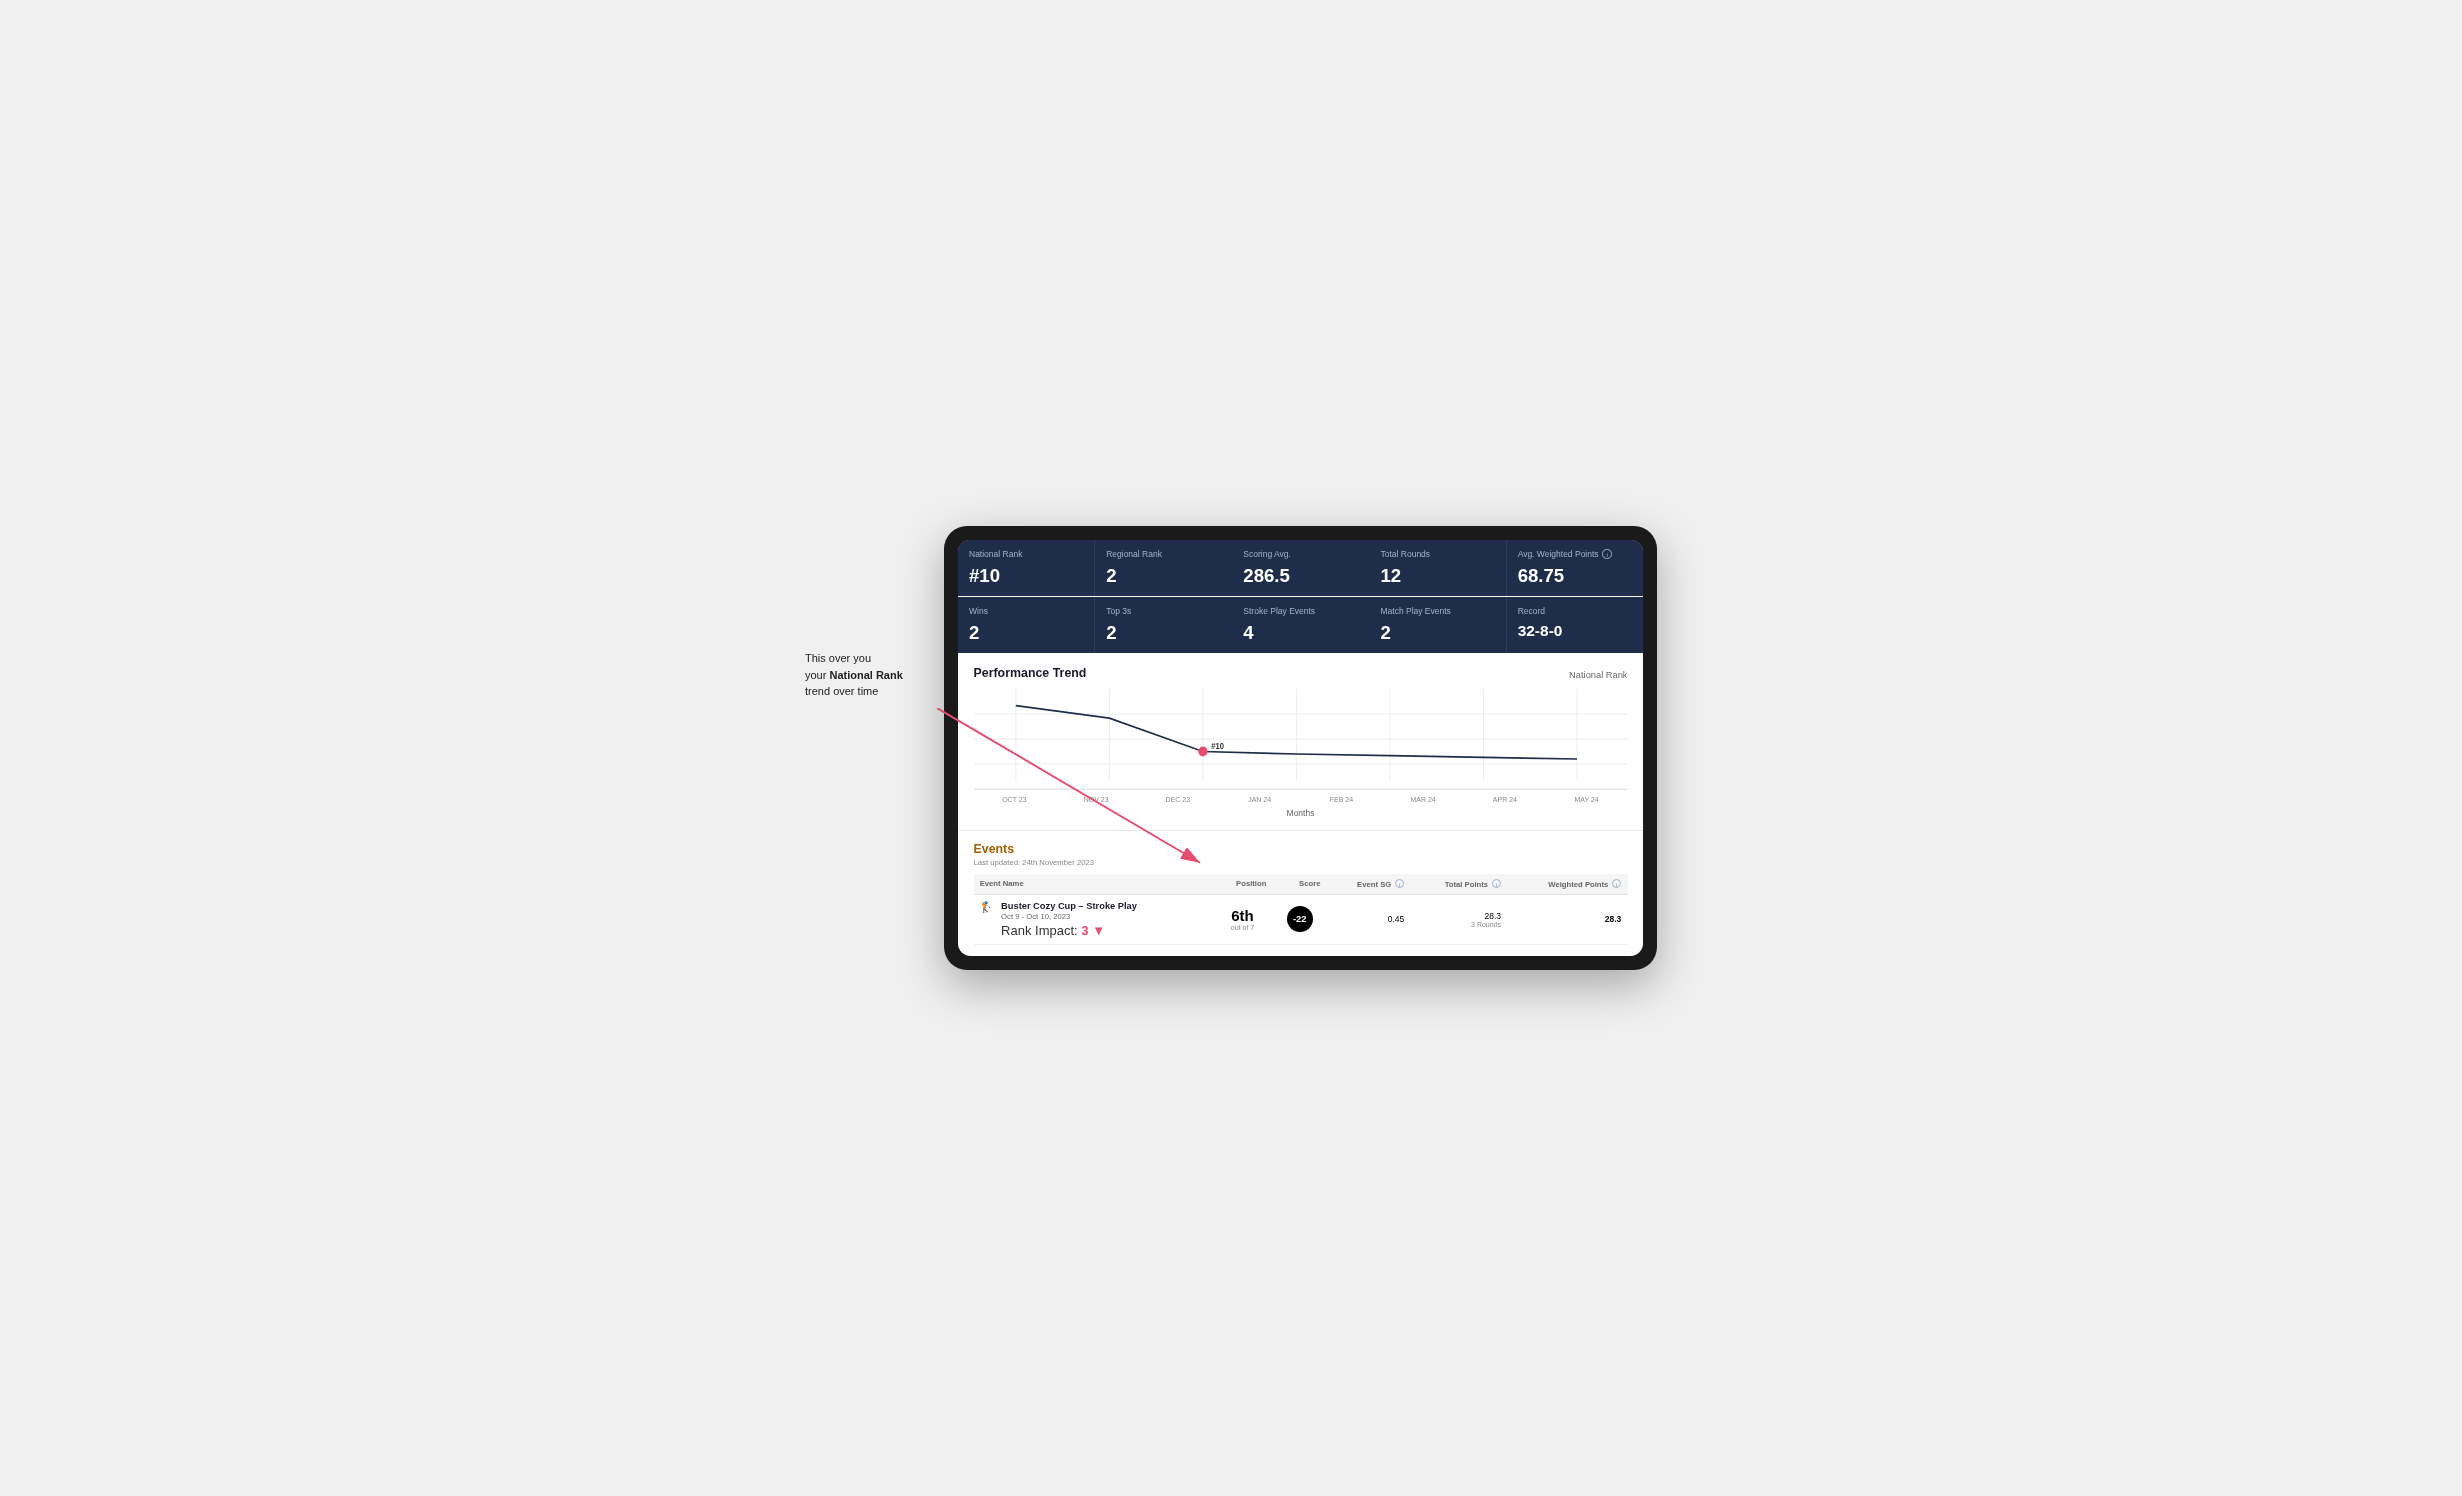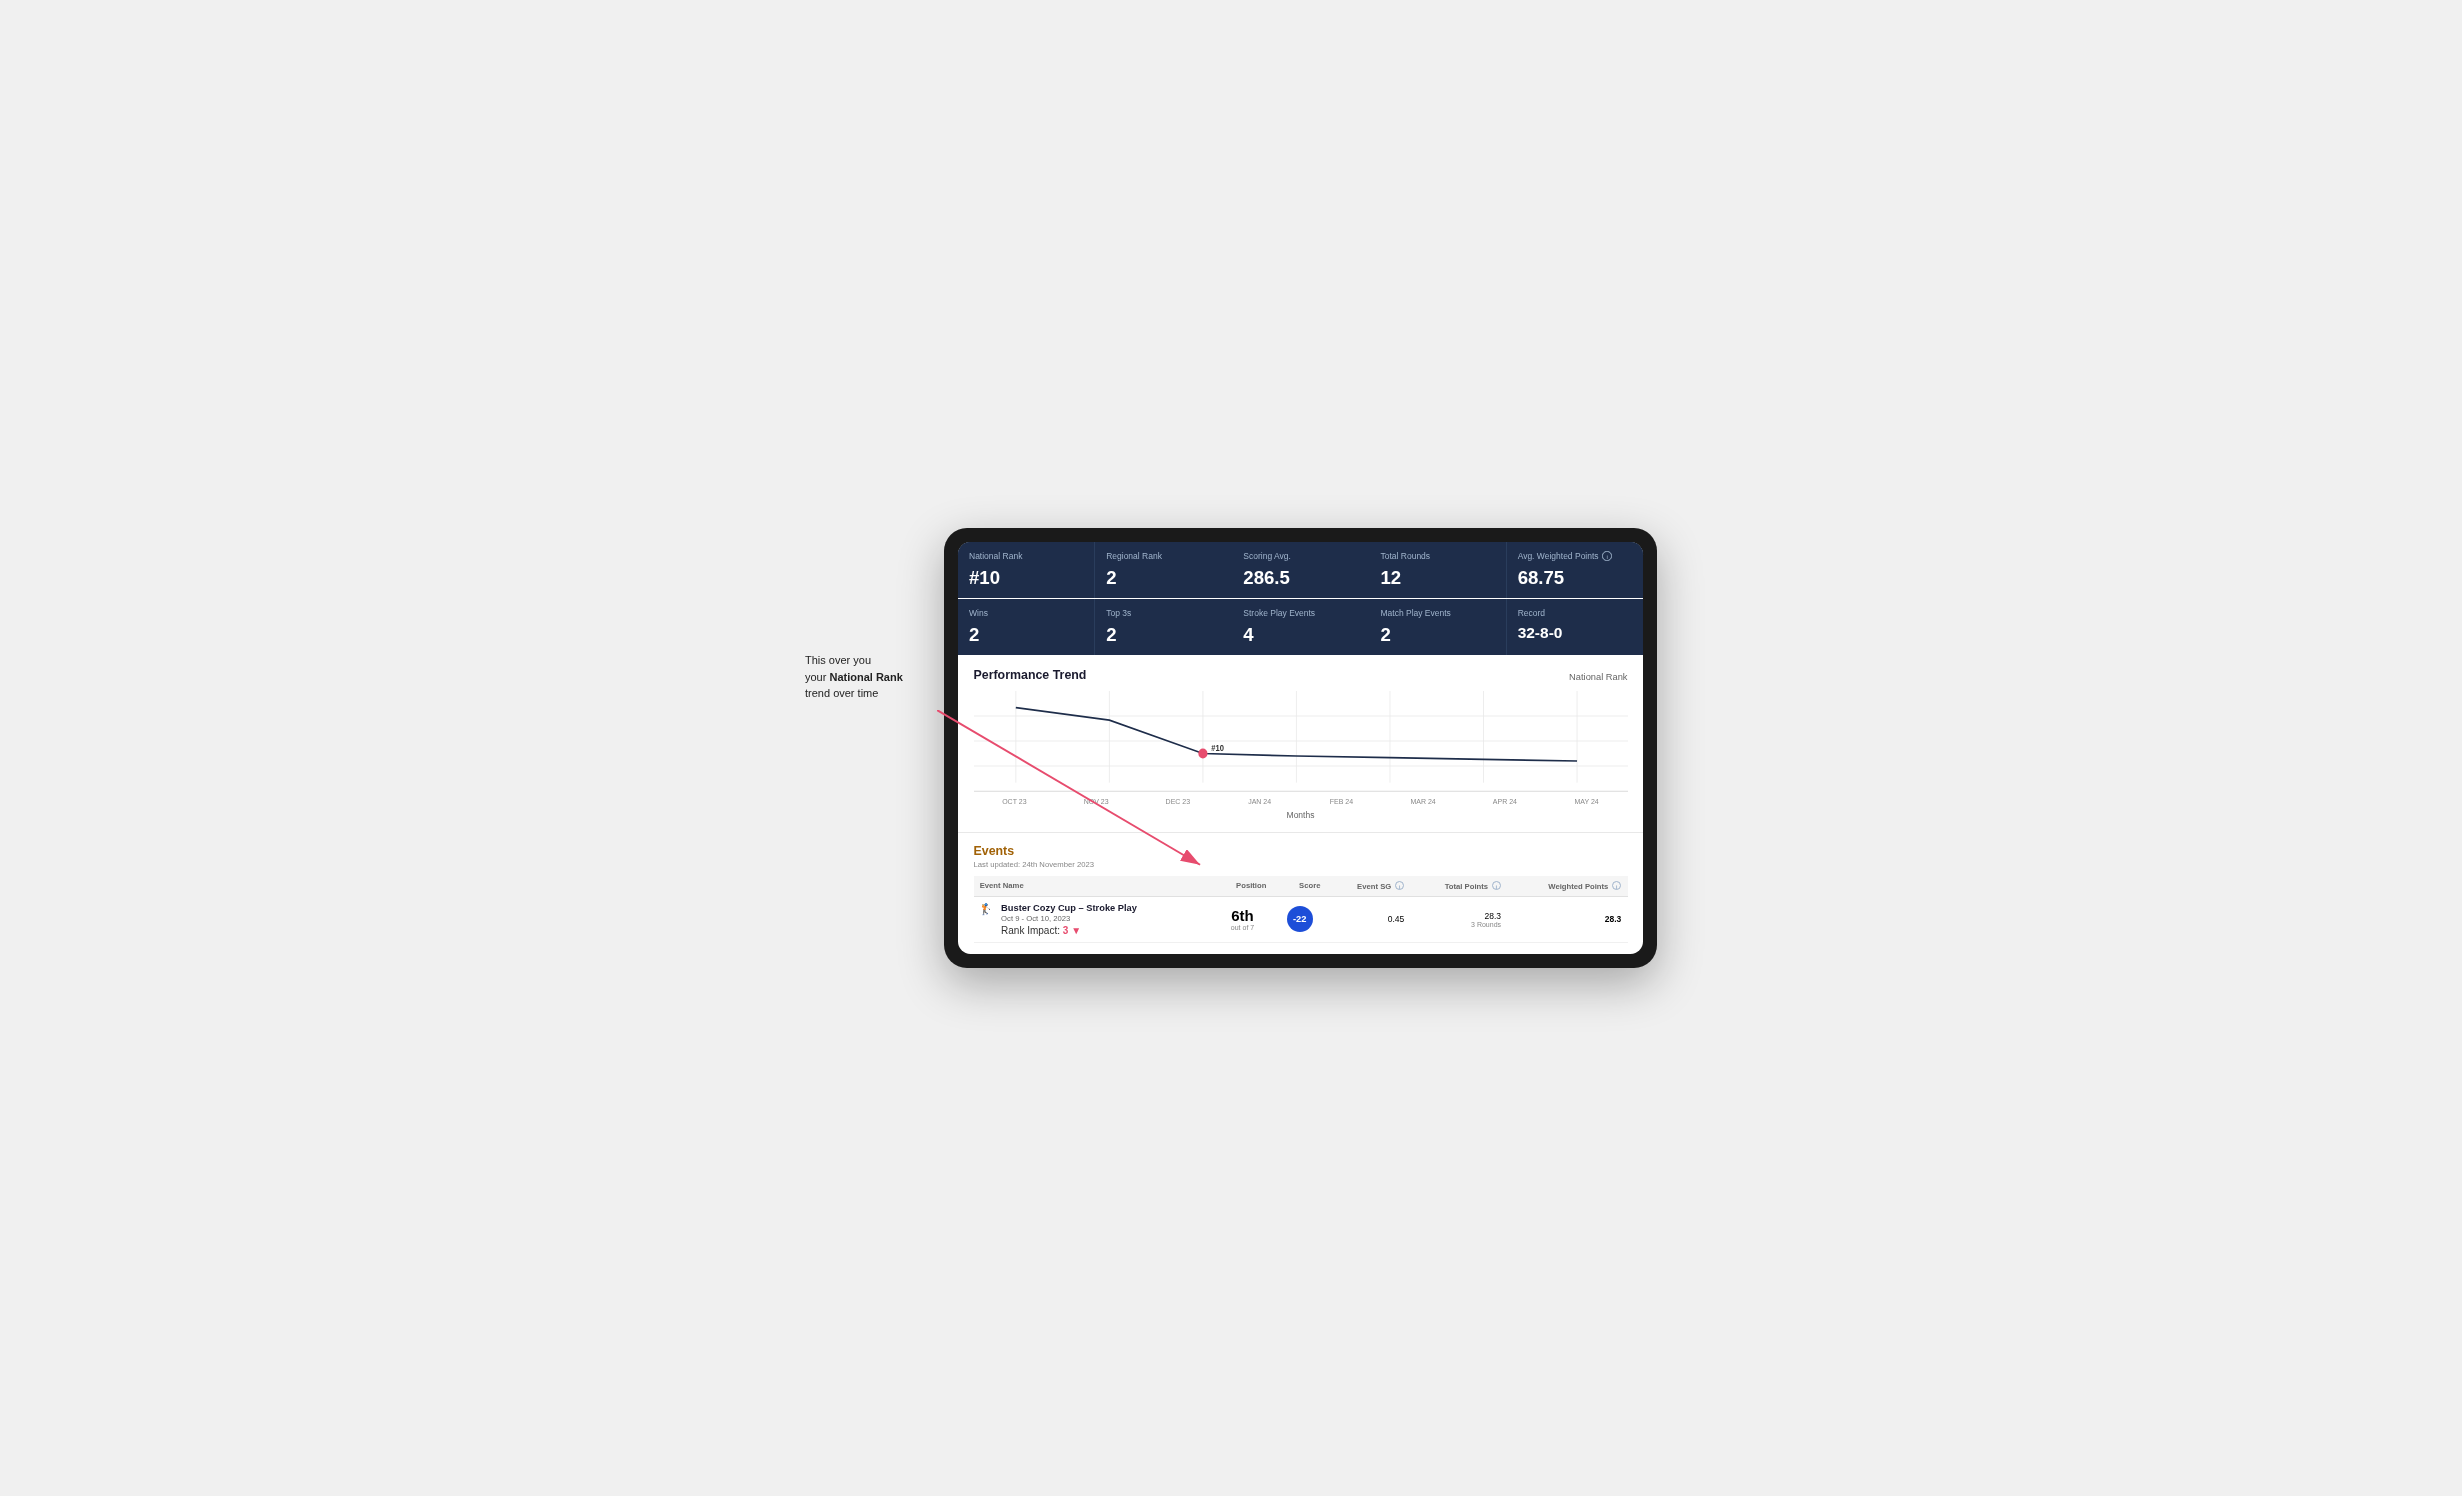--- a/index.html
+++ b/index.html
@@ -196,21 +196,21 @@
       color: #1a1a2e;
     }
 
     .event-date {
       font-size: 7.7px;
       color: #666;
       margin: 1.5px 0;
     }
 
     .rank-impact {
-      font-size: 10px;
+      font-size: 13px;
       color: #333;
     }
 
     .rank-impact-val {
       color: #e74c6e;
       font-weight: 600;
     }
 
     .position-cell {
       text-align: center;
@@ -220,21 +220,21 @@
       font-size: 15px;
       font-weight: 700;
     }
 
     .position-of {
       font-size: 7px;
       color: #888;
     }
 
     .score-badge {
-      background: #1d4ed8;
+      background: #000000;
       color: #fff;
       border-radius: 50%;
       width: 26px;
       height: 26px;
       display: flex;
       align-items: center;
       justify-content: center;
       font-size: 9.3px;
       font-weight: 700;
       margin: 0 auto;

